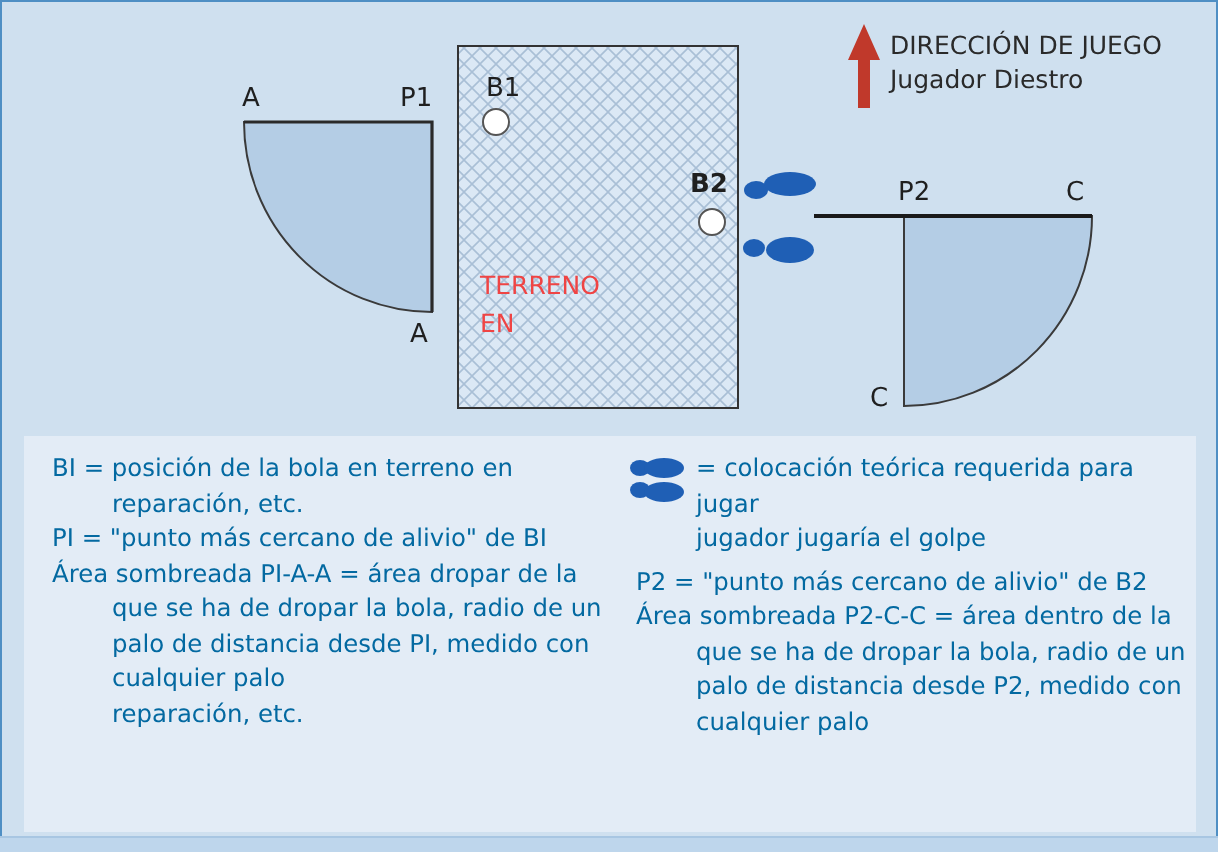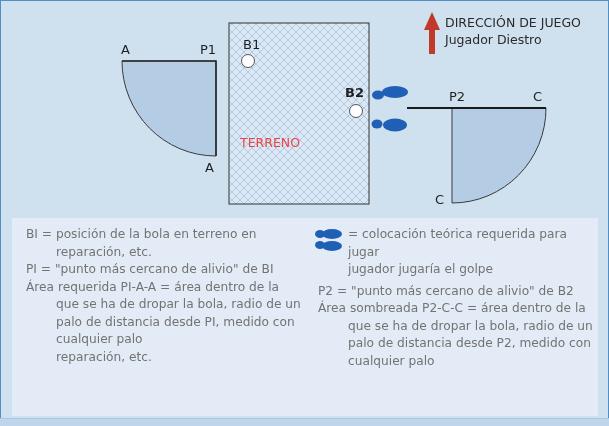--- a/index.html
+++ b/index.html
@@ -1,21 +1,21 @@
 <!DOCTYPE html>
 <html><head>
 <meta charset="utf-8">
 <style>
   html, body { margin:0; padding:0; }
   body { width:609px; height:426px; overflow:hidden; background:#ffffff; font-family:"DejaVu Sans","Liberation Sans",sans-serif; }
   .frame { position:absolute; left:0; top:0; width:607px; height:424px; background:#cfe0ef; border:1px solid #4f8fc4; }
   .diagram { position:absolute; left:0; top:0; width:609px; height:210px; }
   .lbl { position:absolute; font-size:13px; color:#1f1f1f; white-space:nowrap; line-height:14px; }
   .legend { position:absolute; left:12px; top:218px; width:586px; height:198px; background:#e3ecf6; }
-  .legend-col { position:absolute; top:8px; font-size:12.2px; color:#737373; line-height:17.5px; }
+  .legend-col { position:absolute; top:8px; font-size:12.2px; color:#0369a1; line-height:17.5px; }
   .legend-col p { margin:0; }
   .indent { padding-left:30px; }
   .bot-strip { position:absolute; left:0; top:418px; width:609px; height:8px; background:#bed6ec; border-top:1px solid #a8c6e2; }
 </style>
 </head>
 <body>
 
 <div class="frame"></div>
 
 <svg class="diagram" width="609" height="210" viewBox="0 0 609 210">
@@ -57,33 +57,34 @@
 <span class="lbl" style="left:200px;top:43px;">P1</span>
 <span class="lbl" style="left:205px;top:161px;">A</span>
 <span class="lbl" style="left:243px;top:38px;">B1</span>
 <span class="lbl" style="left:345px;top:86px;font-weight:bold;">B2</span>
 <span class="lbl" style="left:449px;top:90px;">P2</span>
 <span class="lbl" style="left:533px;top:90px;">C</span>
 <span class="lbl" style="left:435px;top:193px;">C</span>
 
 <div style="position:absolute;left:240px;top:133px;font-size:12.5px;line-height:19px;color:#ef4444;">
   <div>TERRENO</div>
+  <div>EN</div>
 </div>
 
 <div style="position:absolute;left:445px;top:14px;font-size:12.5px;line-height:17px;color:#2a2a2a;">
   <div>DIRECCIÓN DE JUEGO</div>
   <div>Jugador Diestro</div>
 </div>
 
 <div class="legend">
   <div class="legend-col" style="left:14px;width:290px;">
     <p>BI = posición de la bola en terreno en</p>
     <p class="indent">reparación, etc.</p>
     <p>PI = "punto más cercano de alivio" de BI</p>
-    <p>Área requerida PI-A-A = área dentro de la</p>
+    <p>Área sombreada PI-A-A = área dropar de la</p>
     <p class="indent">que se ha de dropar la bola, radio de un</p>
     <p class="indent">palo de distancia desde PI, medido con</p>
     <p class="indent">cualquier palo</p>
     <p class="indent">reparación, etc.</p>
   </div>
 
   <svg width="30" height="24" style="position:absolute;left:302px;top:10px;">
     <g fill="#1f5fb5">
       <ellipse cx="6" cy="6" rx="5" ry="4"></ellipse>
       <ellipse cx="18" cy="6" rx="10" ry="5"></ellipse>

